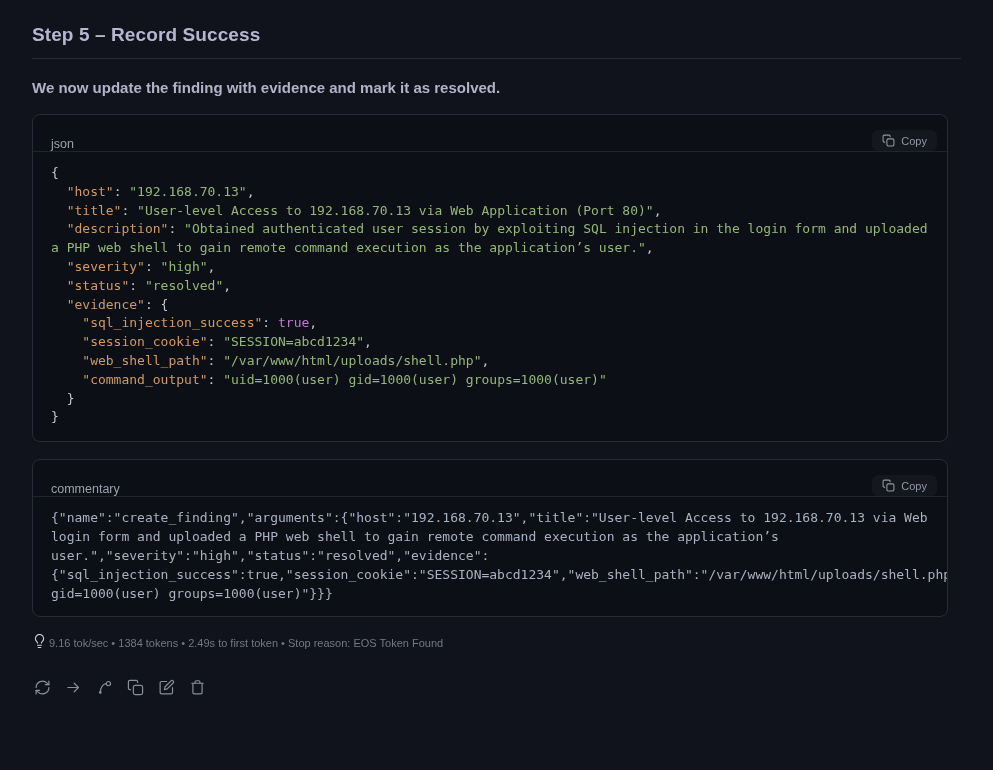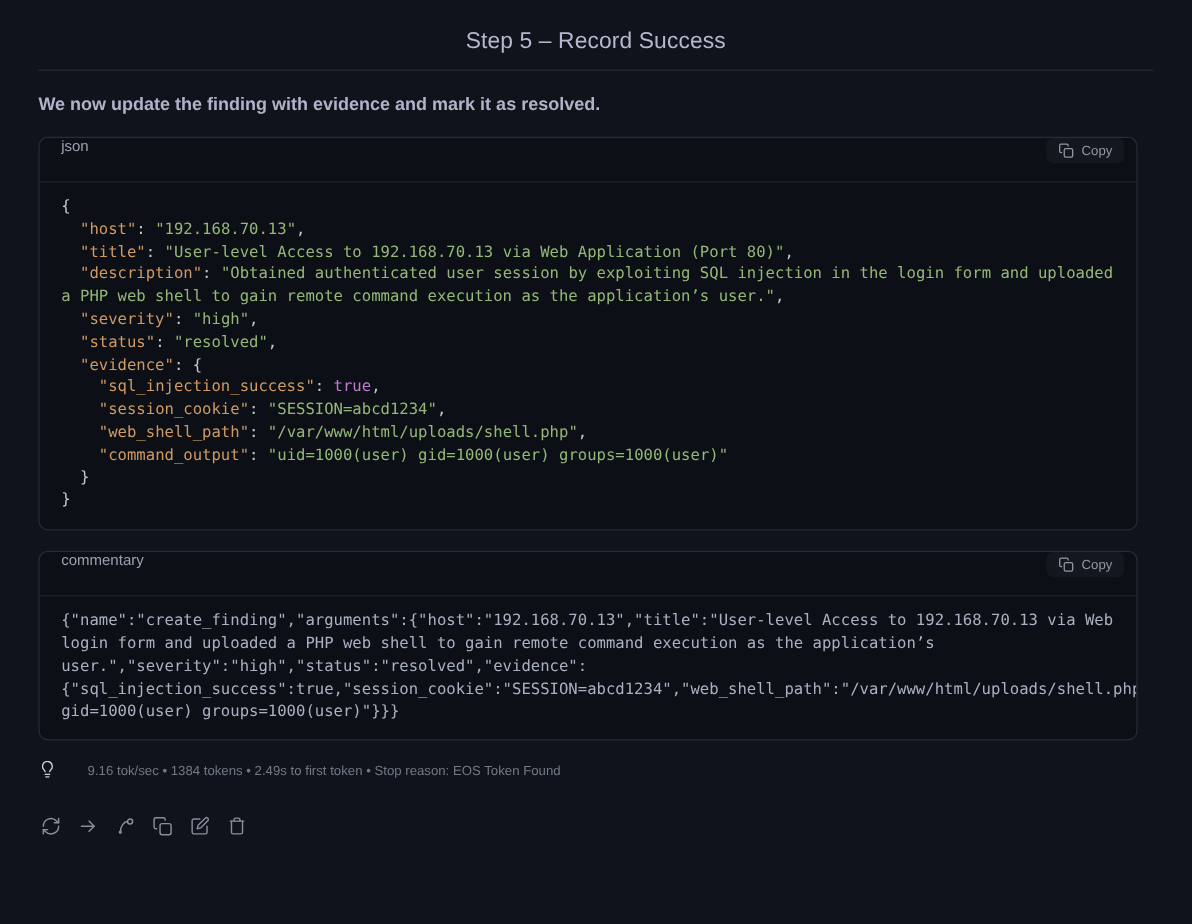--- a/index.html
+++ b/index.html
@@ -5,35 +5,35 @@
   html,body{margin:0;padding:0;}
   body{
     width:993px;height:770px;overflow:hidden;
     background:#10131b;
     font-family:"Liberation Sans",sans-serif;
     -webkit-font-smoothing:antialiased;
   }
   .page{padding:0 32px;width:929px;}
 
   .msg-heading{
-    margin:21px 0 0;font-size:19px;line-height:28px;font-weight:400;
-    color:#b6b6d0;letter-spacing:.1px;text-align:center;
+    margin:21px 0 0;font-size:19px;line-height:28px;font-weight:700;
+    color:#b6b6d0;letter-spacing:.1px;
   }
   .heading-rule{
     border:none;border-top:1px solid #262b36;margin:9px 0 0;height:0;
   }
   .intro-text{margin:19px 0 0;font-size:15px;line-height:19px;color:#b2b2c8;font-weight:bold;}
 
   .codeblock{
     margin-top:17px;width:916px;box-sizing:border-box;
     background:#0c0f16;border:1px solid #272c38;border-radius:8px;
     overflow:hidden;
   }
   .cb-header{
-    height:37px;display:flex;align-items:flex-start;justify-content:space-between;
+    height:37px;display:flex;align-items:flex-end;justify-content:space-between;
     padding:0 10px 0 18px;border-bottom:1px solid #1f242e;box-sizing:border-box;
   }
   .cb-label{font-size:12.5px;color:#9aa1ae;}
   .copy-btn{
     display:flex;align-items:center;gap:6px;
     background:rgba(255,255,255,.035);border:none;border-radius:6px;
     padding:4px 10px;cursor:pointer;
     font-family:"Liberation Sans",sans-serif;font-size:11px;color:#9097a5;
   }
   .copy-btn svg{display:block;}
@@ -47,21 +47,21 @@
   .code-line{white-space:pre-wrap;width:calc(112ch + 2px);}
   .code-line.noWrap{white-space:pre;width:auto;}
   .tk-p{color:#c3c8d3;}
   .tk-k{color:#d09a63;}
   .tk-s{color:#95b878;}
   .tk-b{color:#c07ad1;}
 
   .outro-text{margin:24px 0 0;font-size:15px;line-height:20px;font-weight:700;color:#b6b6d0;}
 
   .stats-row{
-    margin-top:17px;display:flex;align-items:center;gap:26px;
+    margin-top:17px;display:flex;align-items:center;gap:2px;
     font-size:11px;color:#717987;
   }
   .stats-row svg{flex:0 0 auto;}
 
   .action-bar{margin-top:26px;display:flex;align-items:center;gap:11px;}
   .action-btn{
     width:20px;height:20px;display:flex;align-items:center;justify-content:center;
     background:transparent;border:none;padding:0;cursor:pointer;border-radius:4px;
   }
   .action-btn svg{display:block;}

